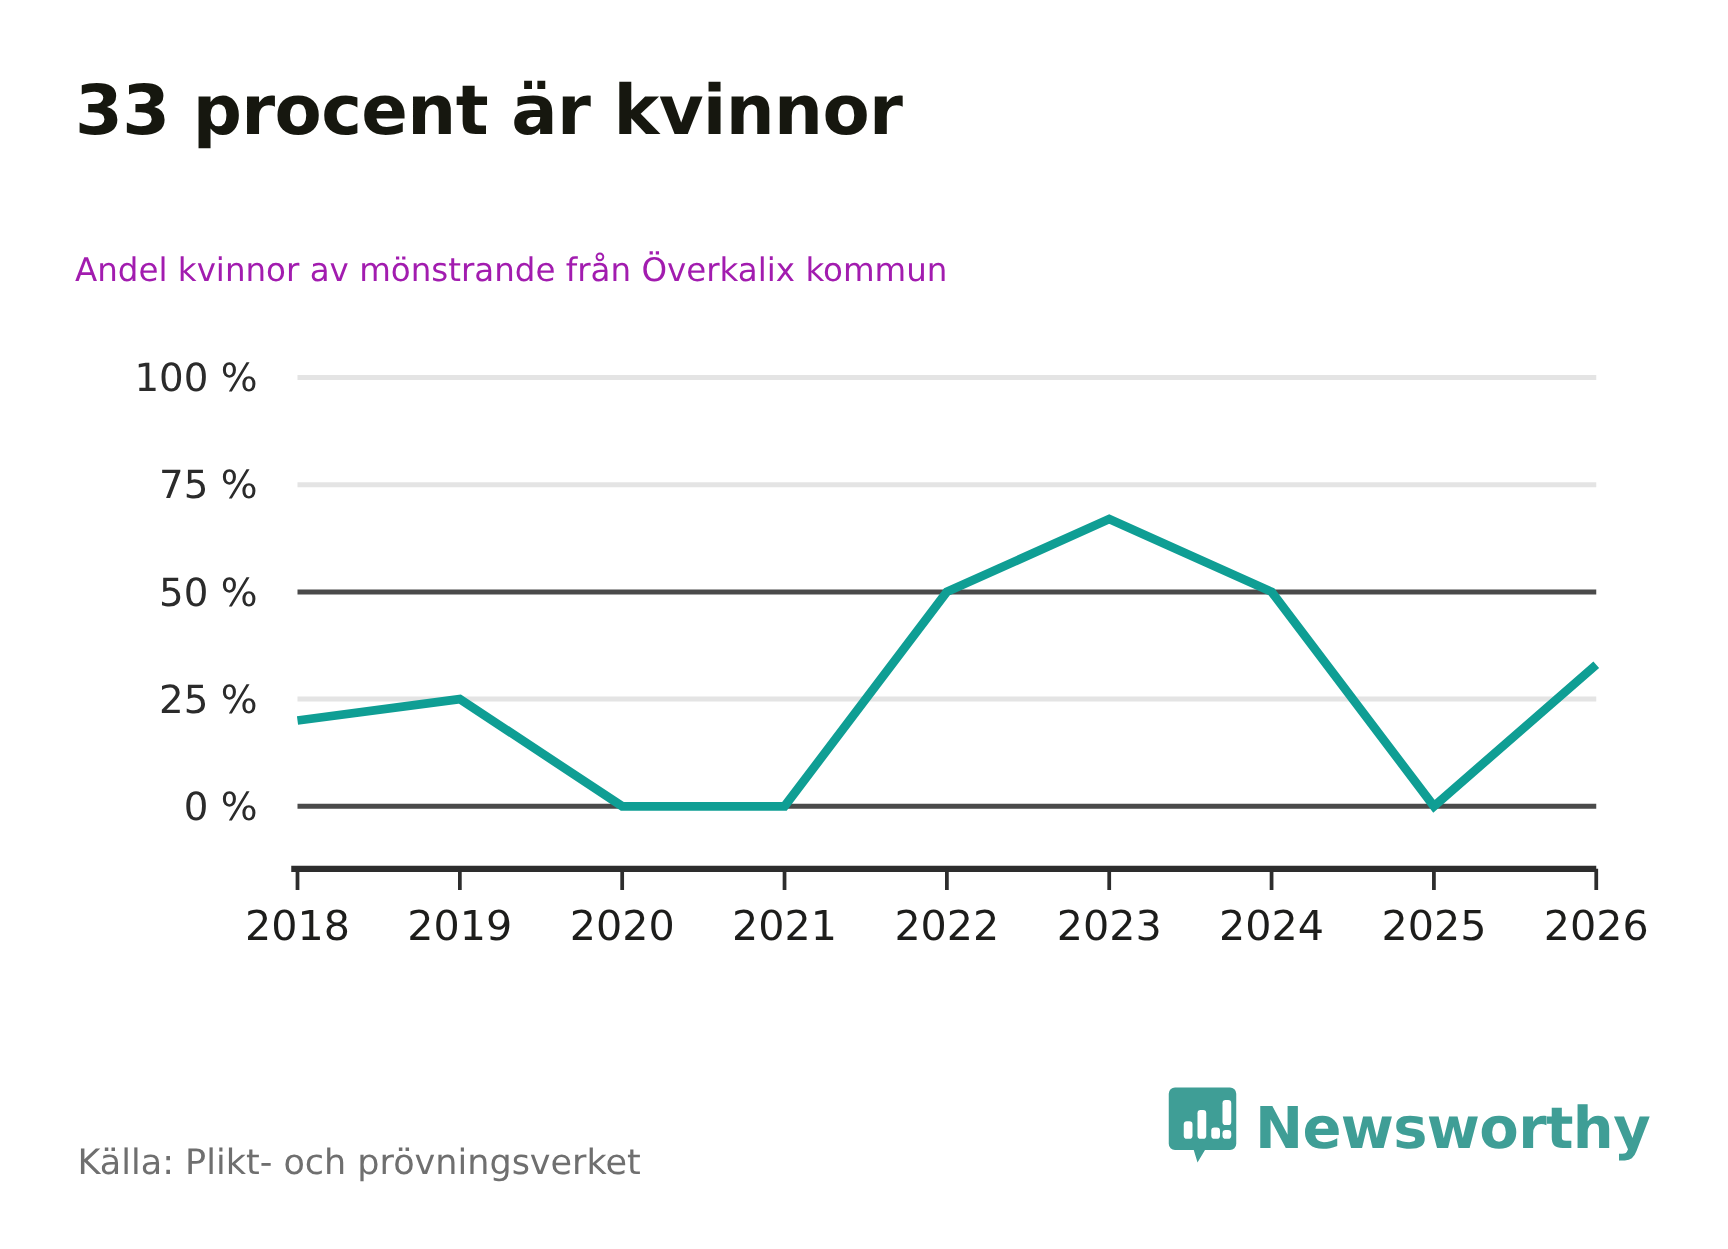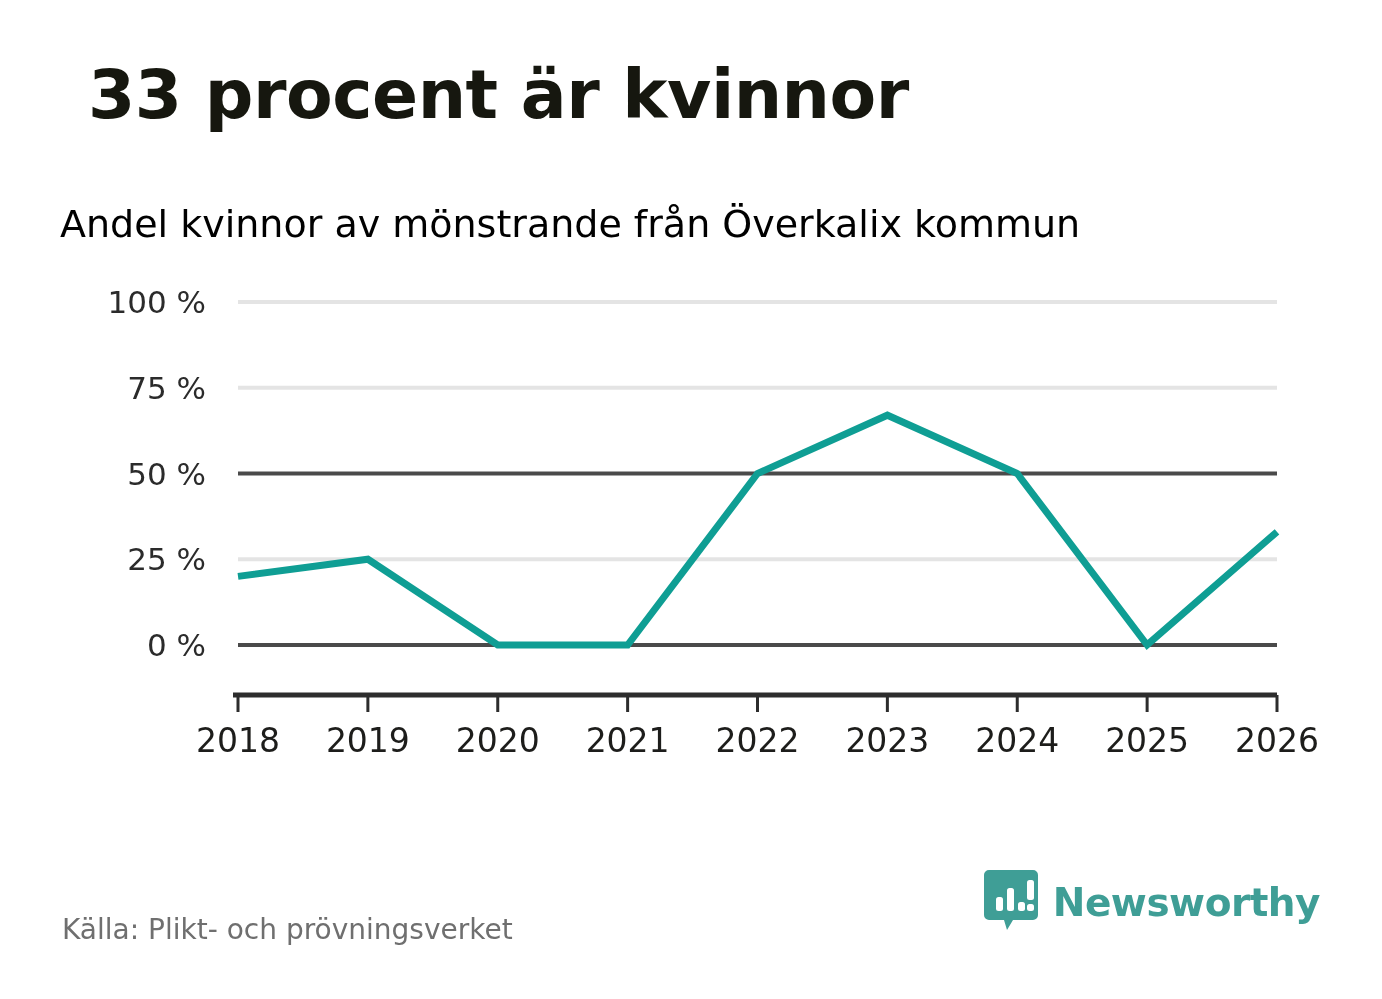--- a/index.html
+++ b/index.html
@@ -20,35 +20,34 @@
     width: 1382px;
     height: 999px;
     background: #ffffff;
   }
 
   
   .headline {
     position: absolute;
     left: 60px;
     top: 58px;
-    font-size: 68px;
+    font-size: 55px;
     font-weight: bold;
     letter-spacing: -0.5px;
     color: #16170f;
     line-height: 1.1;
     white-space: nowrap;
-    margin-left: 28px;
   }
   .subtitle {
     position: absolute;
     left: 60px;
     top: 203px;
-    font-size: 38px;
+    font-size: 26px;
     font-weight: normal;
-    color: #000000;
+    color: #a21caf;
     line-height: 1.15;
     white-space: nowrap;
   }
 
   
   .chart-area {
     position: absolute;
     left: 0;
     top: 0;
     width: 1382px;
@@ -84,21 +83,21 @@
   }
   .logo {
     position: absolute;
     right: 62px;
     top: 868px;
     display: flex;
     align-items: center;
     gap: 14px;
   }
   .logo-word {
-    font-size: 39px;
+    font-size: 46px;
     font-weight: bold;
     color: #3f9e96;
     letter-spacing: -0.5px;
     line-height: 1;
   }
 </style>
 </head>
 <body>
 
 <div id="page">

